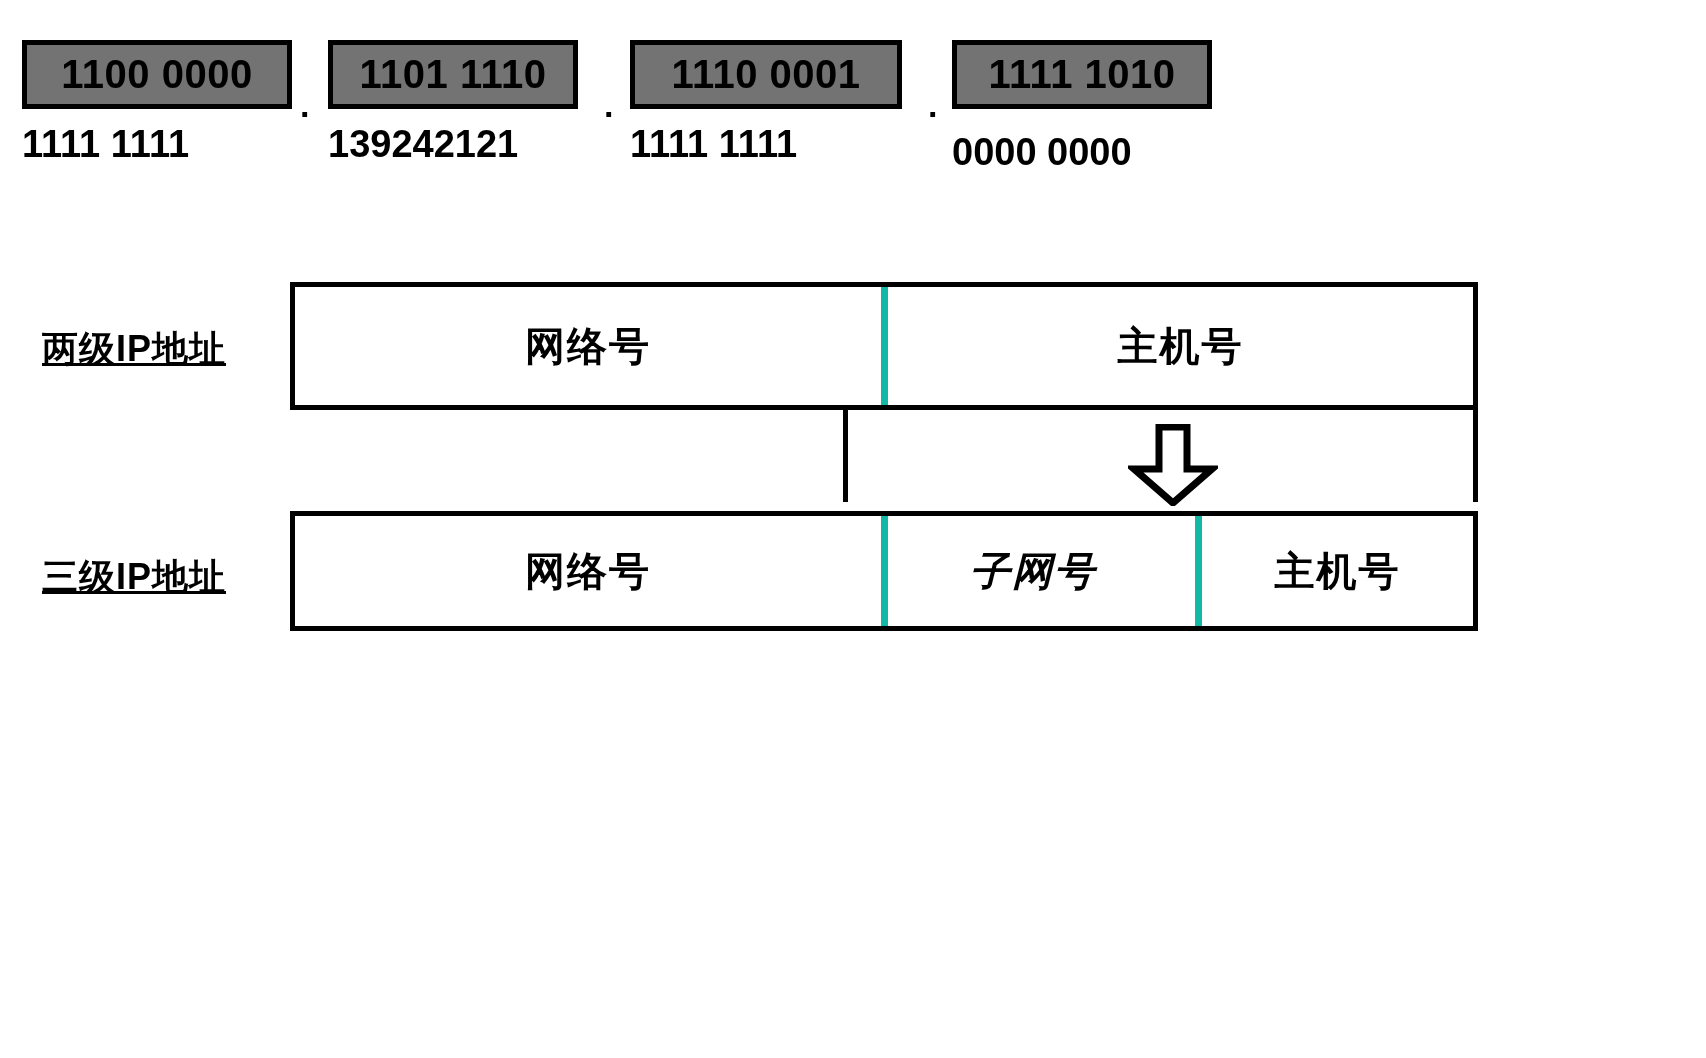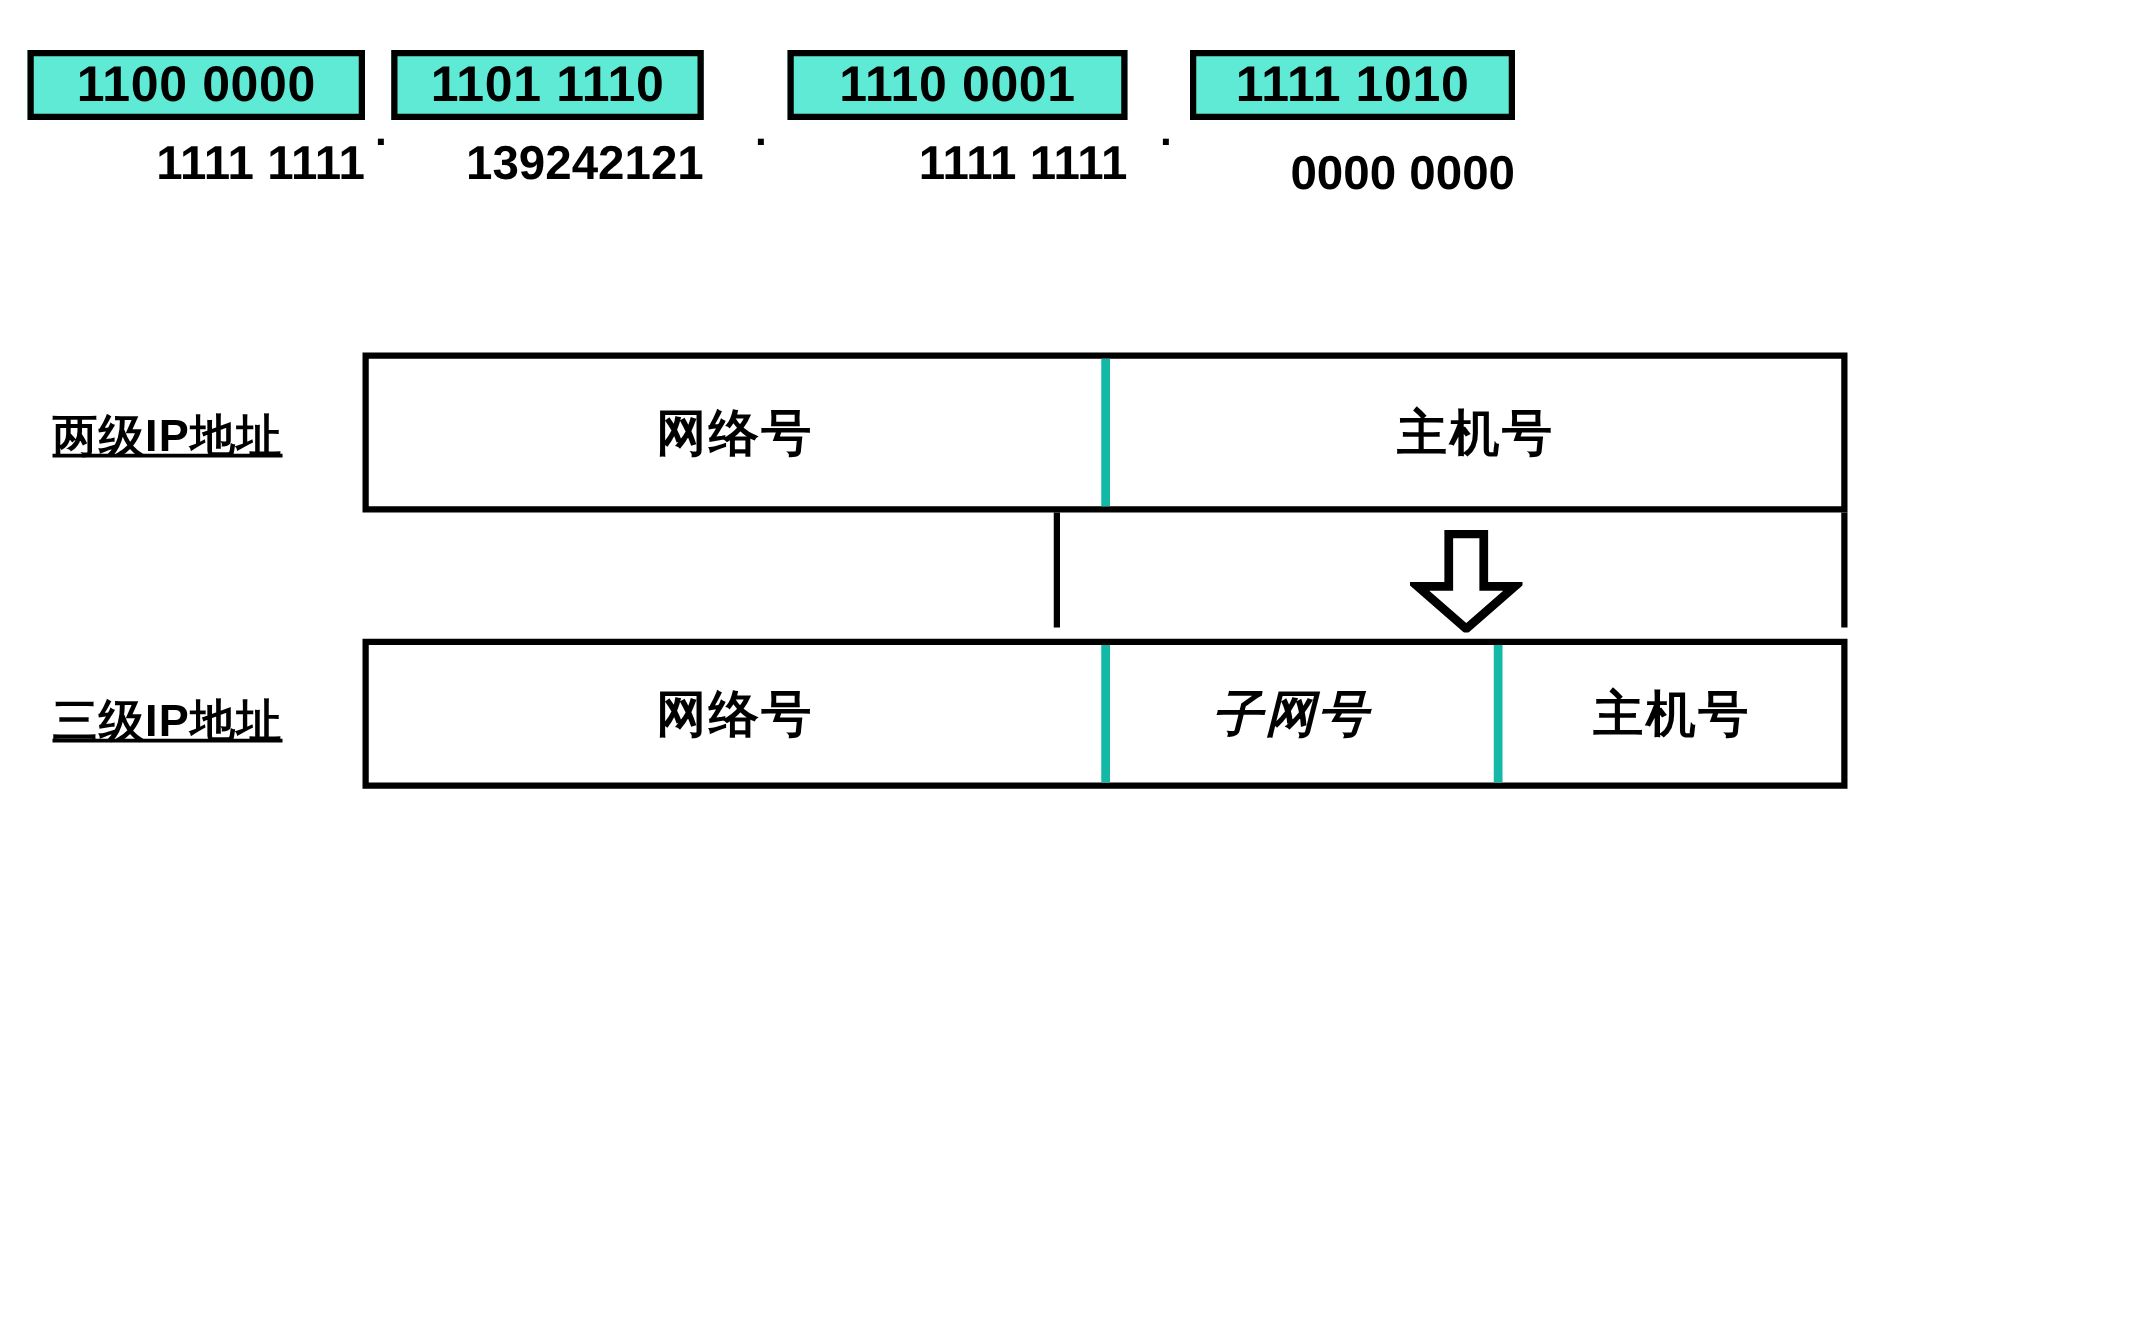--- a/index.html
+++ b/index.html
@@ -23,38 +23,38 @@
     top: 0;
     width: 1706px;
     height: 220px;
   }
   .octet-group {
     position: absolute;
     top: 40px;
   }
   .octet-box {
     border: 5px solid #000;
-    background: #5eead4;
+    background: #737373;
     box-sizing: border-box;
-    height: 56px;
+    height: 69px;
     display: flex;
     align-items: center;
     justify-content: center;
     font-weight: bold;
     font-size: 40px;
     letter-spacing: 0.5px;
     white-space: nowrap;
     padding: 0 10px;
   }
   .mask-octet {
     margin-top: 14px;
     font-weight: bold;
     font-size: 38px;
     white-space: nowrap;
-    text-align: right;
+    text-align: left;
   }
   .dot-sep {
     position: absolute;
     font-weight: bold;
     font-size: 34px;
     line-height: 1;
     top: 88px;
   }
 
   
@@ -110,21 +110,21 @@
 <div id="binary-section">
 
   <div class="octet-group" style="left:22px; width:270px;">
     <div class="octet-box">
       <span>1100 0000</span>
     </div>
     <div class="mask-octet">1111 1111</div>
   </div>
   <div class="dot-sep" style="left:300px;">.</div>
 
-  <div class="octet-group" style="left:313px; width:250px;">
+  <div class="octet-group" style="left:328px; width:250px;">
     <div class="octet-box">
       <span>1101 1110</span>
     </div>
     <div class="mask-octet">139242121</div>
   </div>
   <div class="dot-sep" style="left:604px;">.</div>
 
   <div class="octet-group" style="left:630px; width:272px;">
     <div class="octet-box">
       <span>1110 0001</span>

